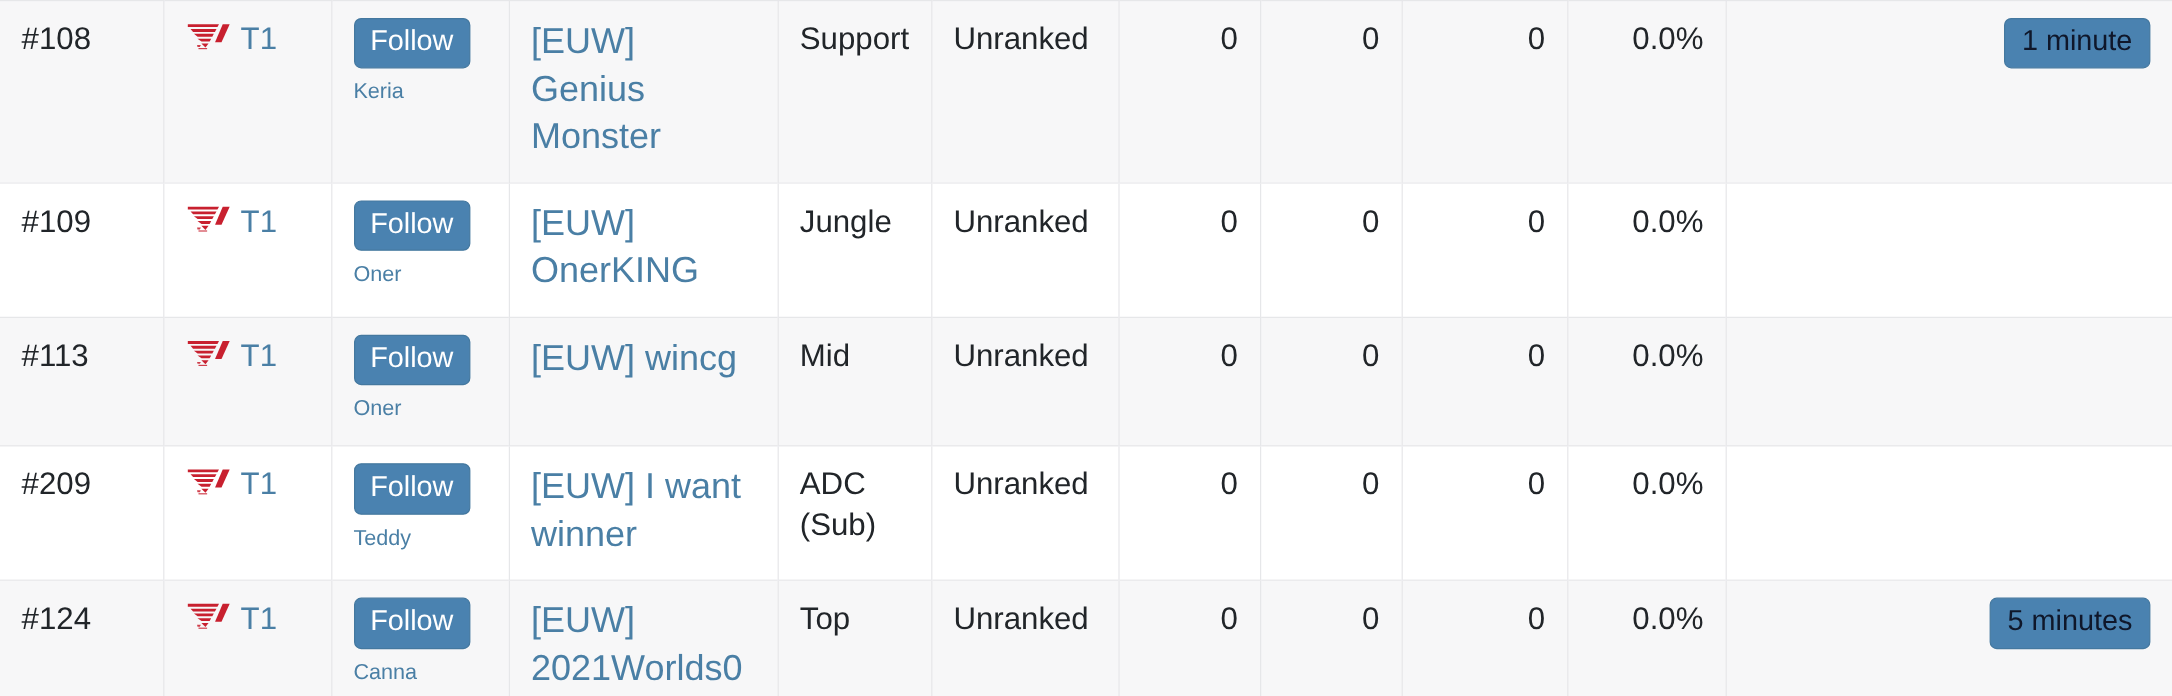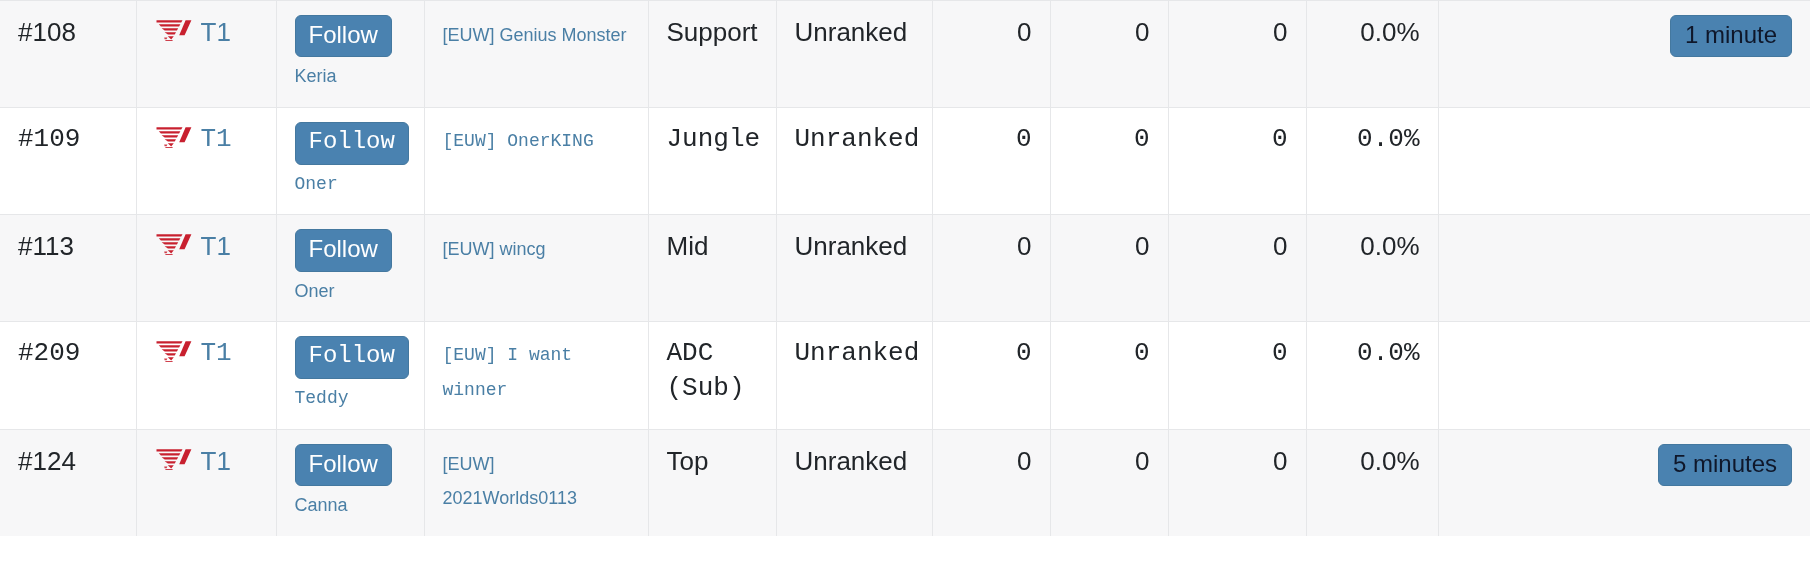--- a/index.html
+++ b/index.html
@@ -25,21 +25,20 @@
     width: 1810px;
     border-collapse: collapse;
     table-layout: fixed;
     font-size: 26px;
   }
   table.roster tr.row-odd > td {
     background: #f7f7f8;
   }
   table.roster tr.row-even > td {
     background: #ffffff;
-    font-family: Liberation Mono, monospace;
   }
   table.roster td {
     border-top: 1px solid #e6e7e9;
     border-right: 1px solid #e6e7e9;
     vertical-align: top;
     padding: 14px 18px 18px 18px;
     line-height: 1.32;
     height: 98px;
     box-sizing: border-box;
   }
@@ -104,21 +103,21 @@
   .player-handle {
     display: block;
     color: #4a7fa5;
     font-size: 18px;
     margin-top: 8px;
     cursor: pointer;
   }
 
   .summoner-link {
     color: #4a7fa5;
-    font-size: 18px;
+    font-size: 30px;
     cursor: pointer;
     word-break: break-word;
   }
 
   .role-text, .tier-text {
     color: #212529;
     font-size: 26px;
     margin-top: 19px;
   }
   .stat-num {

